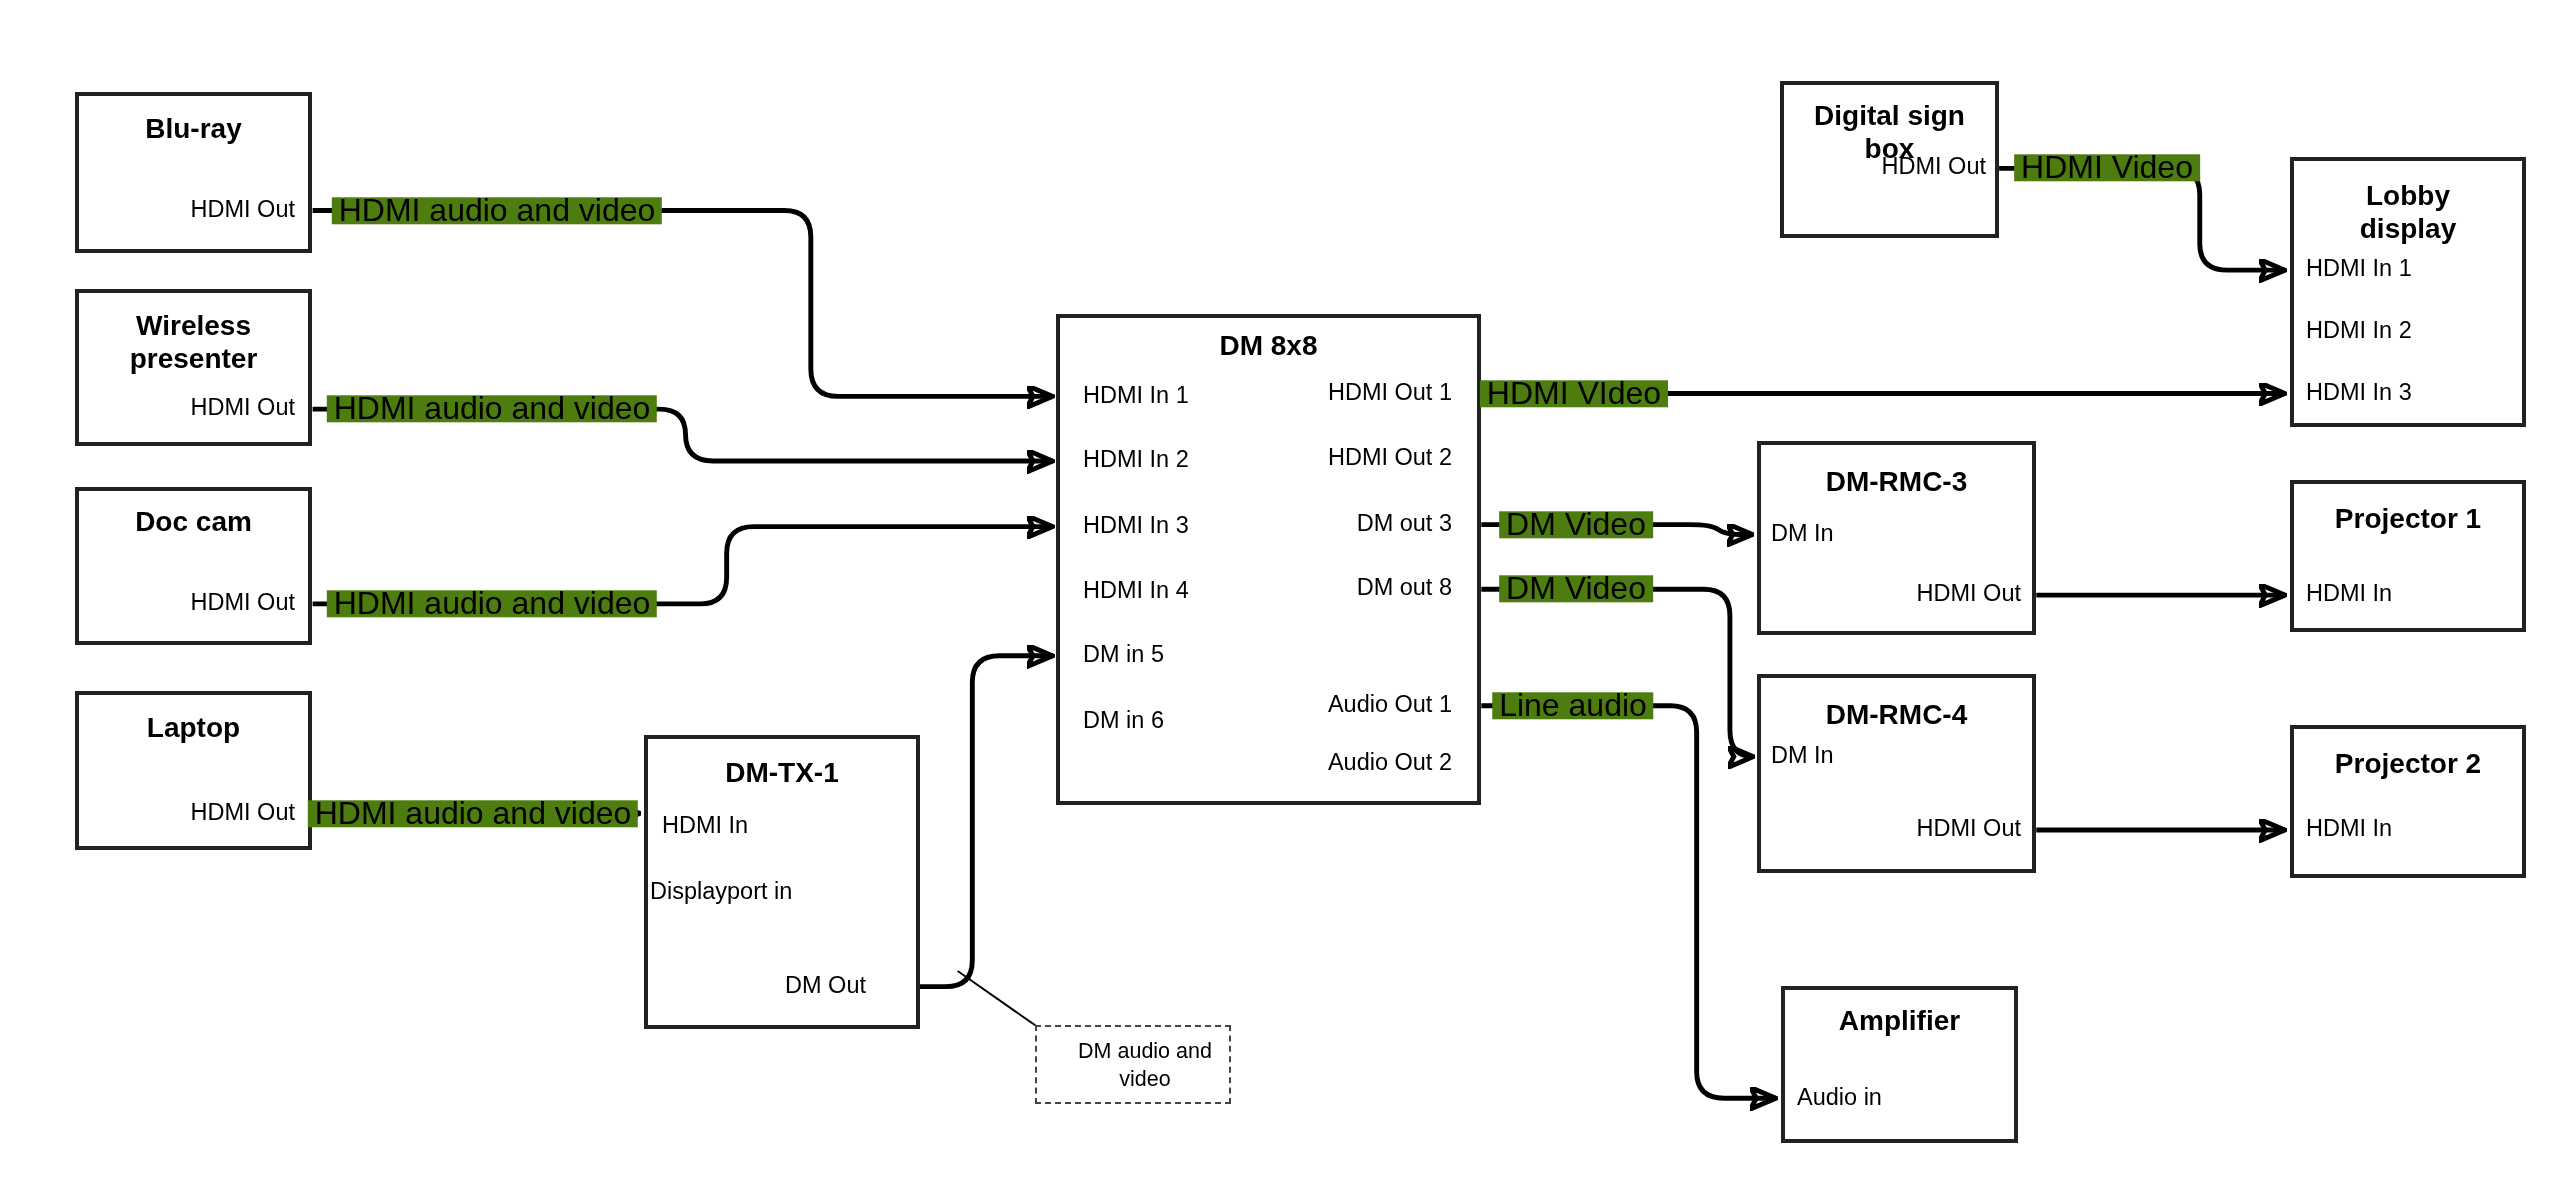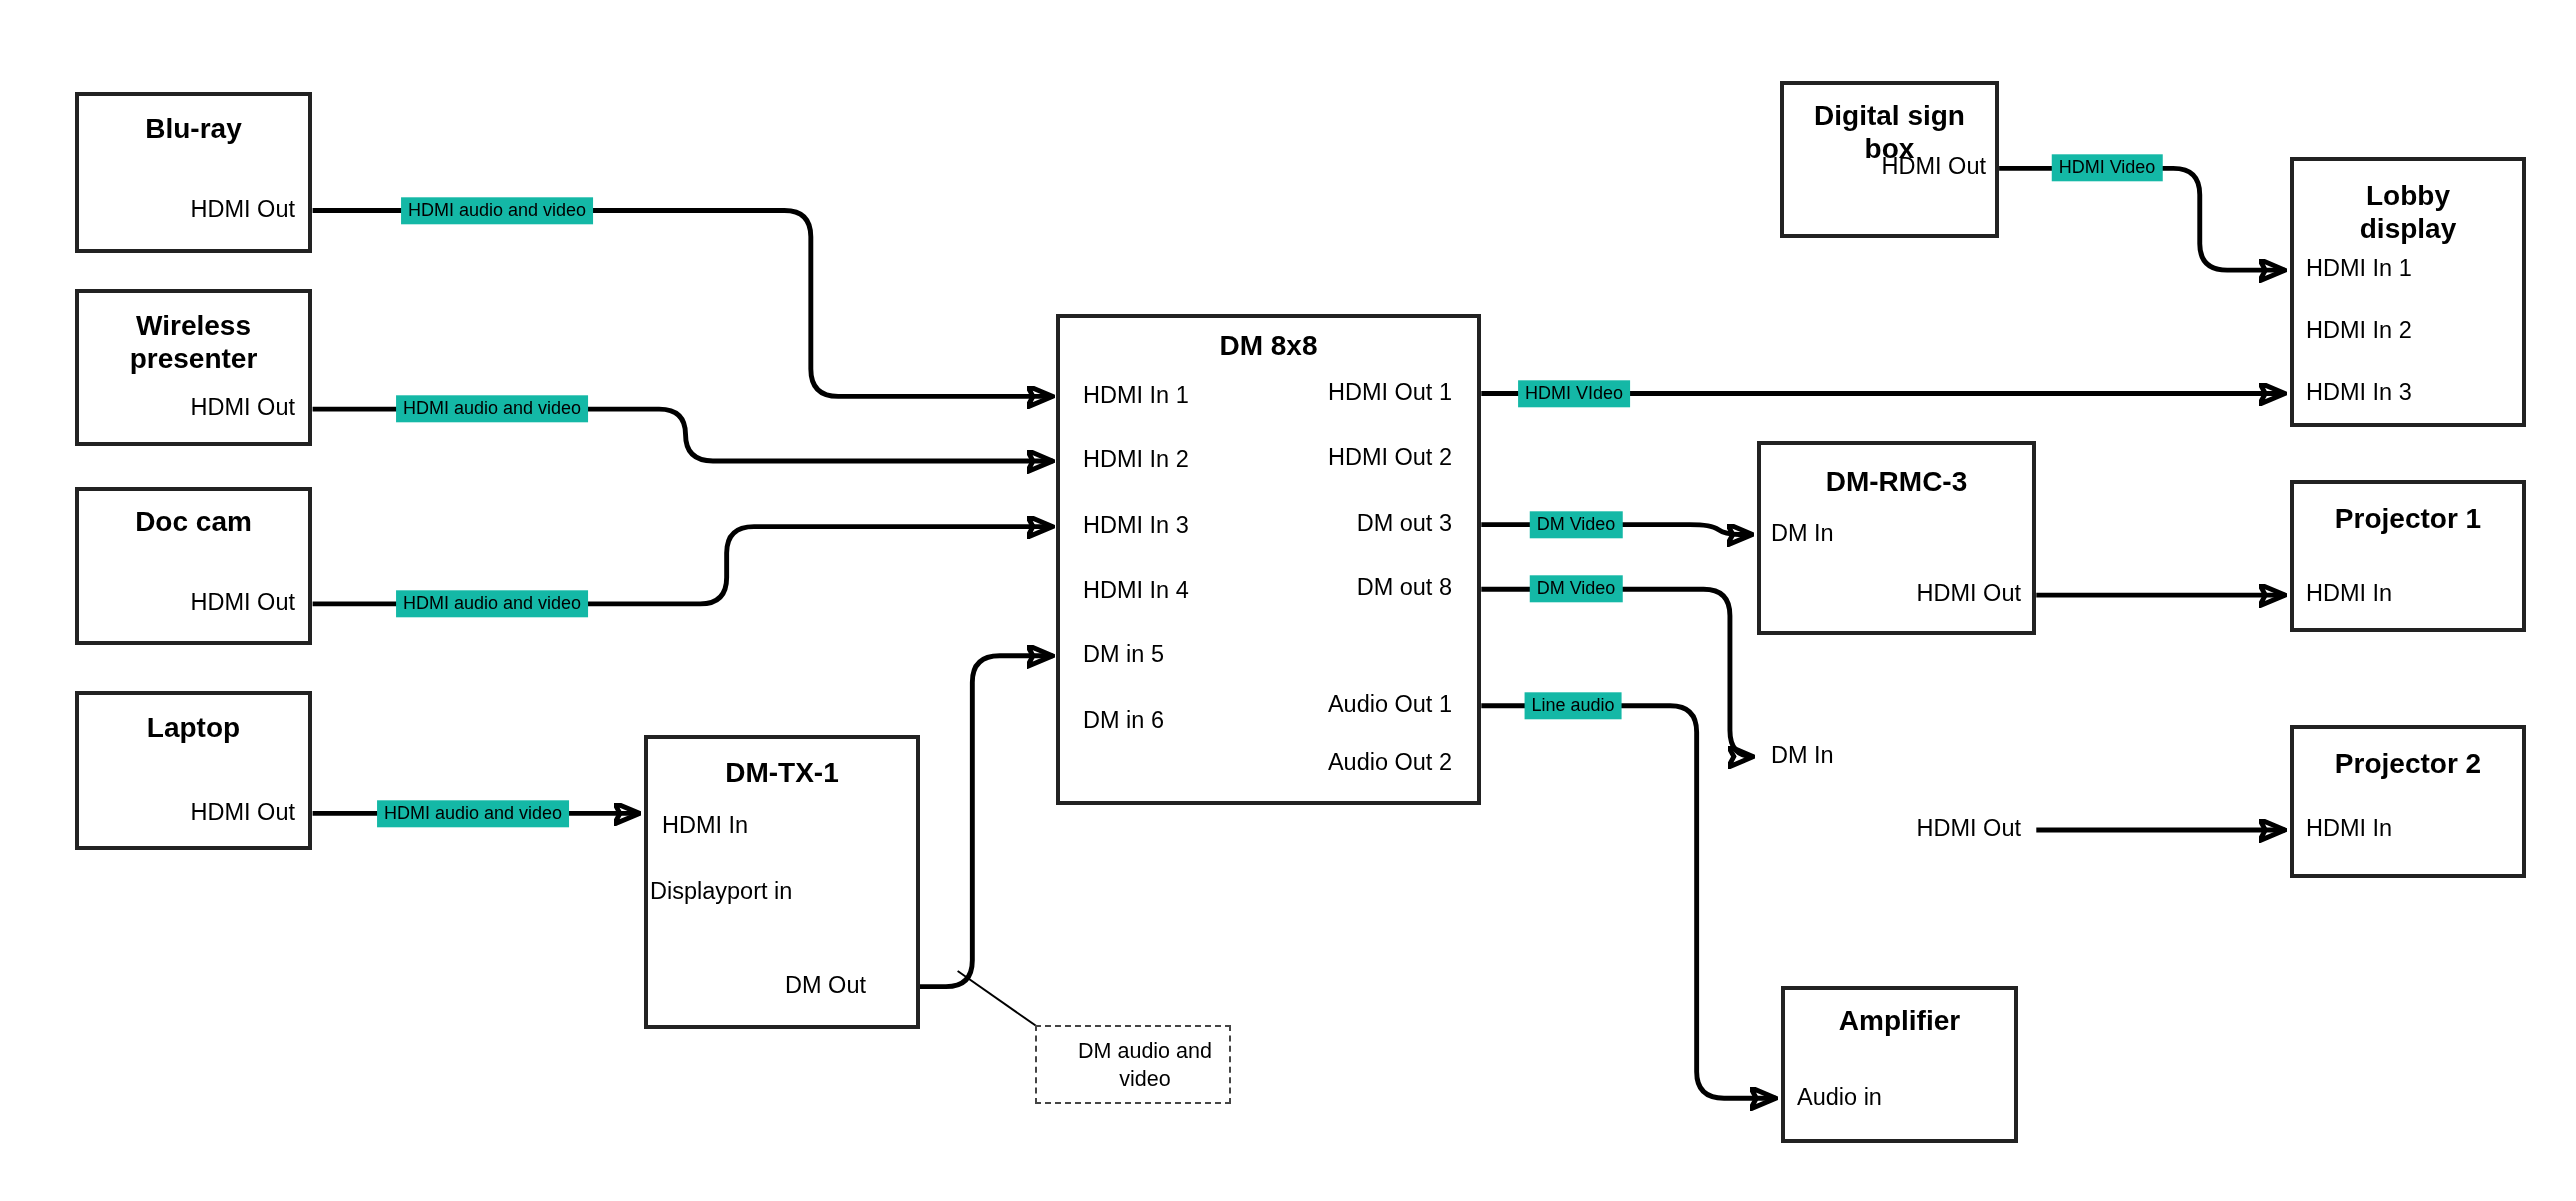--- a/index.html
+++ b/index.html
@@ -31,24 +31,24 @@
   .port{
     position:absolute;
     transform:translateY(-54%);
     white-space:nowrap;
     font-size:23.5px;
     line-height:27.4px;
   }
   .wire-label{
     position:absolute;
     transform:translate(-50%,-50%);
-    background:#14b8a6;
+    background:#4d7c0f;
     padding:0 6.9px;
     white-space:nowrap;
-    font-size:18px;
+    font-size:32px;
     line-height:27.4px;
   }
   .callout{
     position:absolute;
     left:1035px;top:1025px;width:196px;height:79px;
     border:2px dashed #444444;
     background:#ffffff;
     box-sizing:border-box;
     display:flex;align-items:center;justify-content:flex-end;
     text-align:center;
@@ -128,20 +128,25 @@
   <div class="node" style="left:1757px;top:441px;width:279px;height:194px;">
     <div class="title" style="top:19.6px">
         <span>DM-RMC-3</span>
       </div>
   </div>
   <div class="node" style="left:2290px;top:480px;width:236px;height:152px;">
     <div class="title" style="top:17.6px">
         <span>Projector 1</span>
       </div>
   </div>
+  <div class="node" style="left:1757px;top:674px;width:279px;height:199px;">
+    <div class="title" style="top:19.6px">
+        <span>DM-RMC-4</span>
+      </div>
+  </div>
   <div class="node" style="left:2290px;top:725px;width:236px;height:153px;">
     <div class="title" style="top:17.6px">
         <span>Projector 2</span>
       </div>
   </div>
   <div class="node" style="left:1781px;top:986px;width:237px;height:157px;">
     <div class="title" style="top:13.7px">
         <span>Amplifier</span>
       </div>
   </div>

